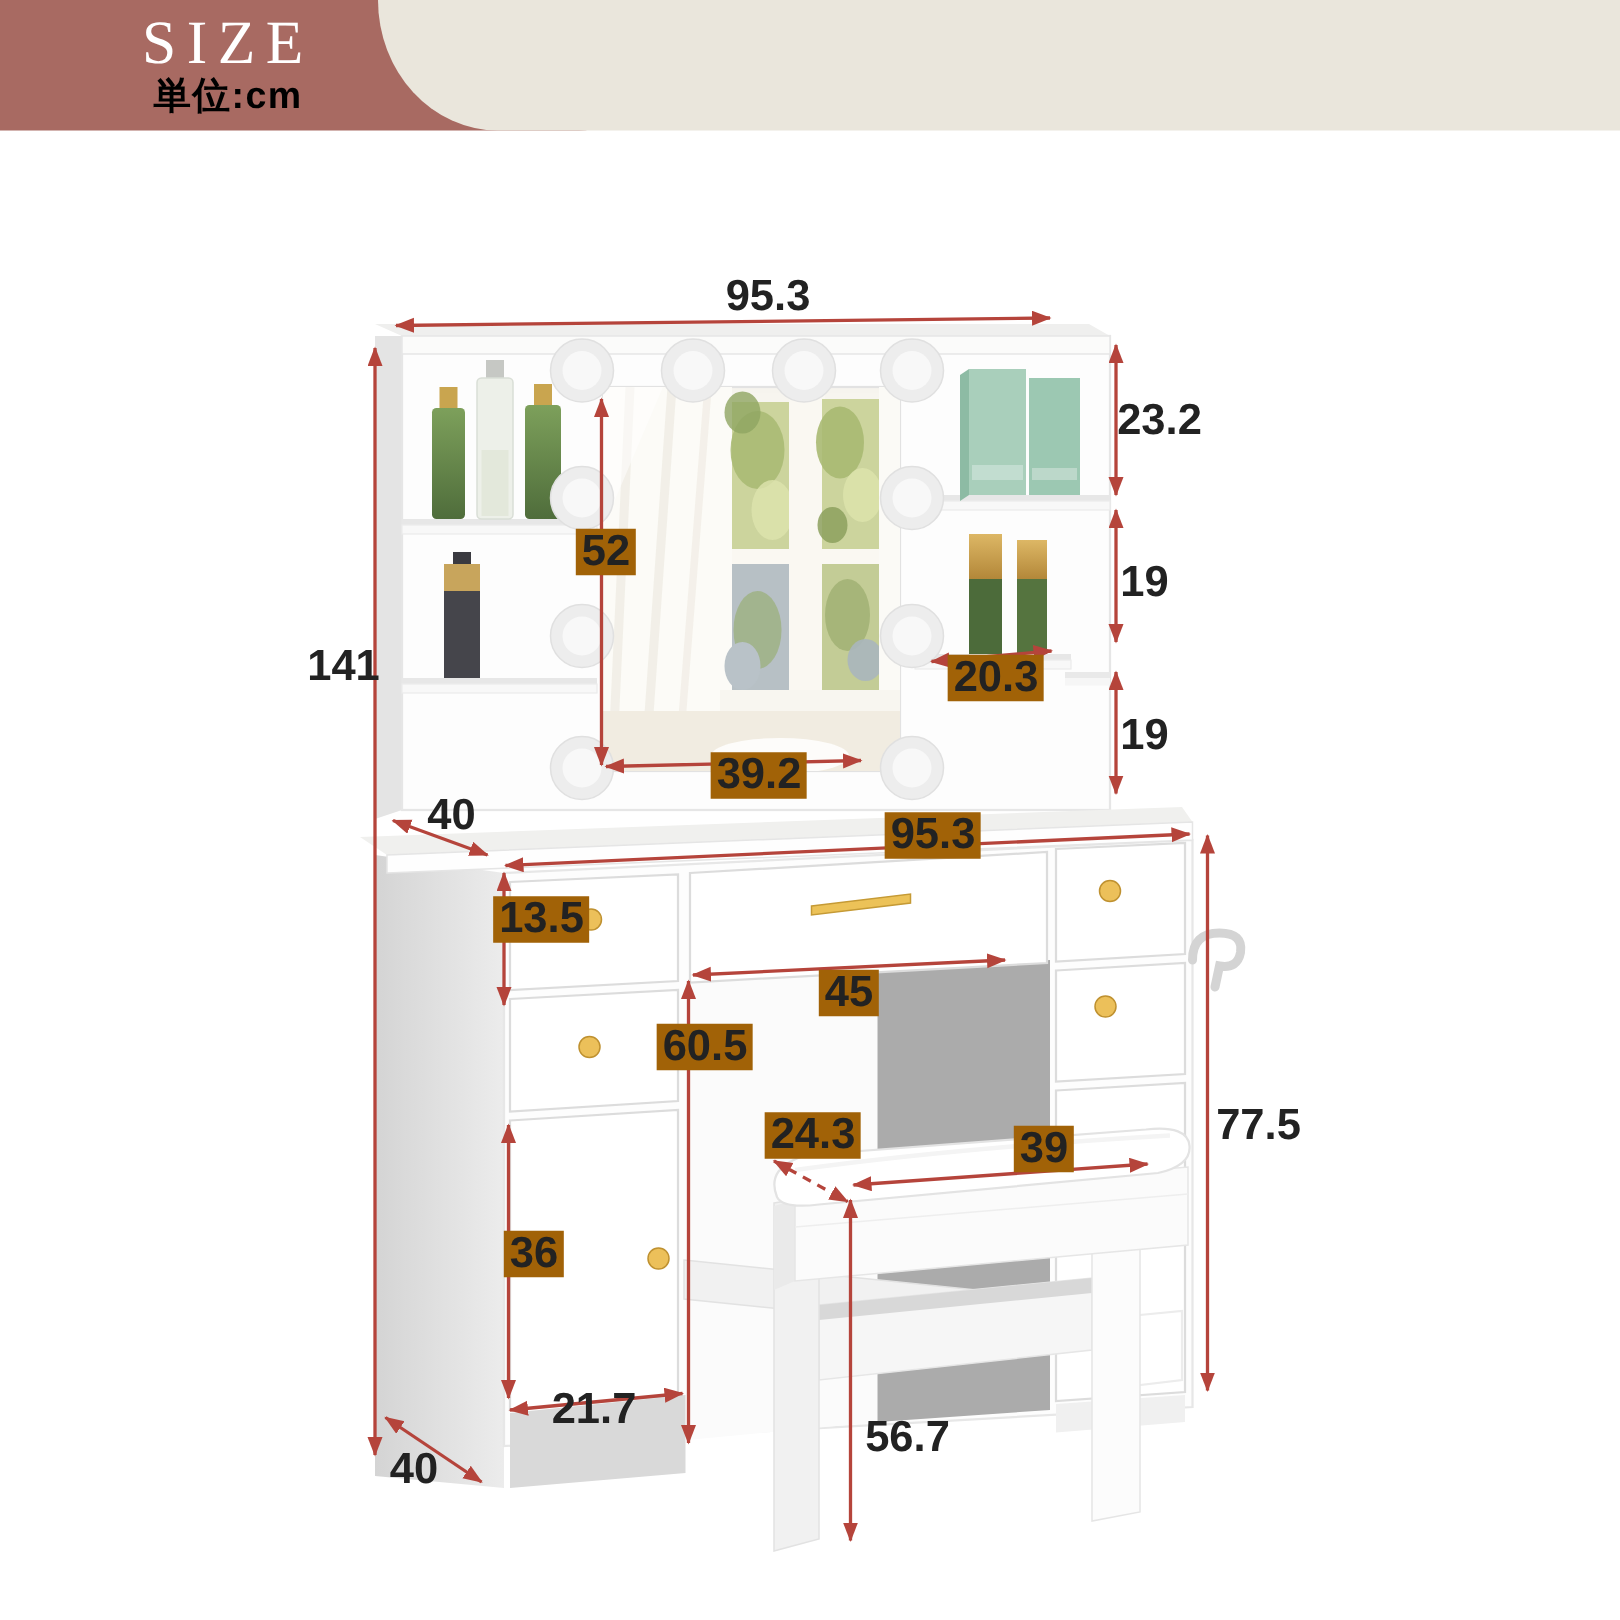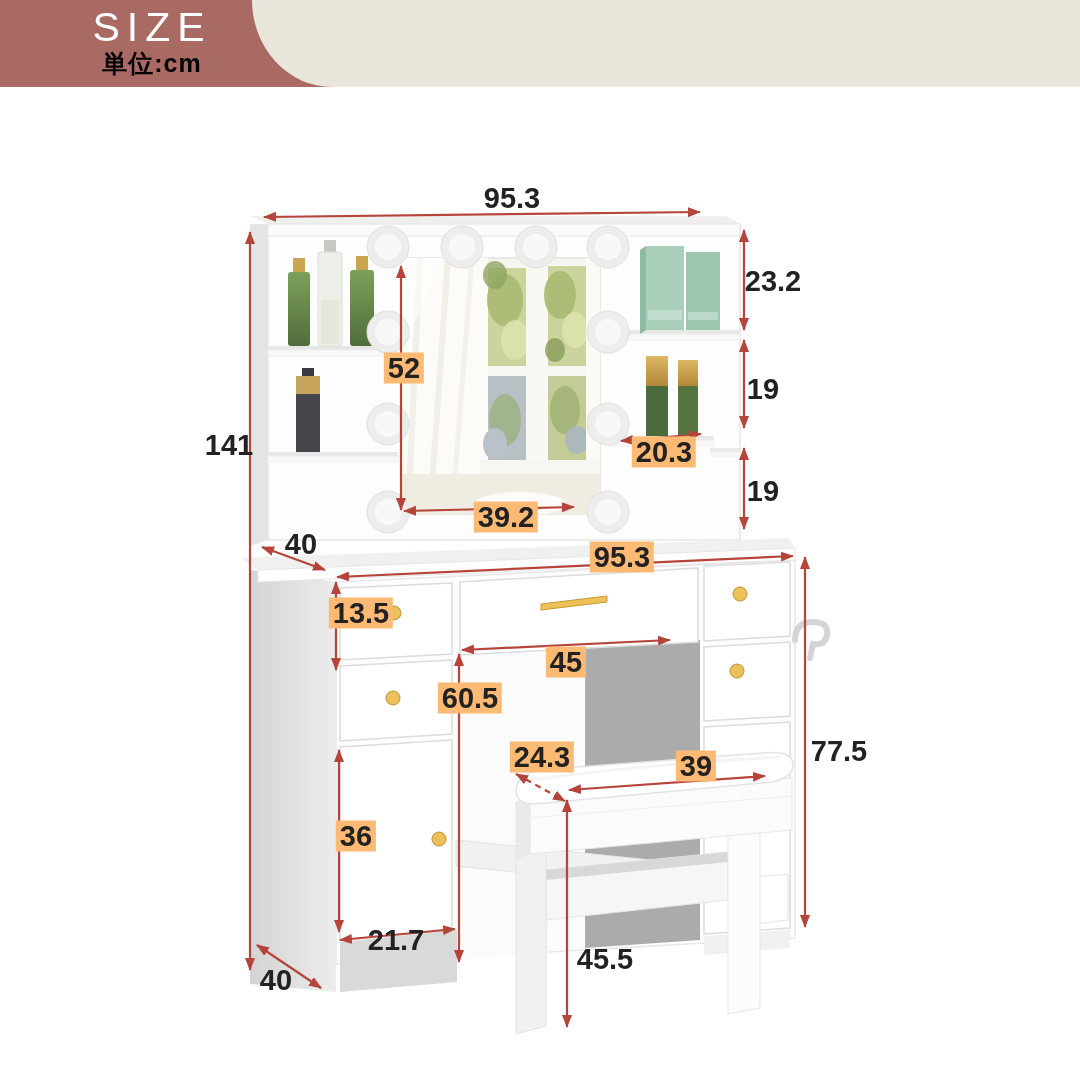--- a/index.html
+++ b/index.html
@@ -4,33 +4,33 @@
 <style>
   html,body{margin:0;padding:0;background:#ffffff;}
   .stage{position:relative;width:1080px;height:1080px;background:#ffffff;overflow:hidden;
          font-family:"Liberation Sans",sans-serif;}
   
   .banner-mauve{position:absolute;left:0;top:0;width:430px;height:87px;
                 background:#a86a62;border-bottom-right-radius:44px;}
   .banner-note{position:absolute;left:252px;top:0;width:828px;height:87px;
                background:#eae6dc;border-bottom-left-radius:80px 87px;}
   .size-title{position:absolute;left:52px;top:4px;width:200px;text-align:center;
-              font-family:Liberation Sans, sans-serif;font-size:41px;letter-spacing:7px;
+              font-family:Liberation Serif, serif;font-size:41px;letter-spacing:7px;
               color:#ffffff;}
   .size-unit{position:absolute;left:52px;top:47px;width:200px;text-align:center;
              font-size:25px;font-weight:bold;color:#000000;letter-spacing:1px;}
   .note-text{position:absolute;left:370px;top:10px;width:700px;
              font-size:21px;line-height:33px;font-weight:bold;color:#42403a;
              letter-spacing:0.5px;}
   .note-text p{margin:0;}
   
   .fig{position:absolute;left:0;top:0;width:1080px;height:1080px;}
   .dl{position:absolute;transform:translate(-50%,-50%);
       font-size:29px;font-weight:bold;color:#222222;white-space:nowrap;line-height:1;text-align:right;}
-  .dl.bg{background:#fdba74;padding:1px 4px;}
+  .dl.bg{background:#a16207;padding:1px 4px;}
 </style>
 </head>
 <body>
 
 <div class="stage">
 
   <svg class="fig" viewBox="0 0 1080 1080">
     <defs>
       <marker id="ah" markerWidth="15" markerHeight="12" refX="12" refY="5" orient="auto-start-reverse" markerUnits="userSpaceOnUse">
         <path d="M0,0 L13,5 L0,10 Z" fill="#b5443b"></path>
@@ -261,20 +261,20 @@
   <div class="dl bg" style="left:622px;top:557px">95.3</div>
   <div class="dl bg" style="left:361px;top:613px">13.5</div>
   <div class="dl bg" style="left:566px;top:662px">45</div>
   <div class="dl bg" style="left:470px;top:698px">60.5</div>
   <div class="dl" style="left:839px;top:751px">77.5</div>
   <div class="dl bg" style="left:356px;top:836px">36</div>
   <div class="dl" style="left:396px;top:940px">21.7</div>
   <div class="dl" style="left:276px;top:980px">40</div>
   <div class="dl bg" style="left:542px;top:757px">24.3</div>
   <div class="dl bg" style="left:696px;top:766px">39</div>
-  <div class="dl" style="left:605px;top:959px">45.5</div>
+  <div class="dl" style="left:605px;top:959px">56.7</div>
 
   <div class="banner-mauve"></div>
   <div class="banner-note"></div>
   <div class="size-title">SIZE</div>
   <div class="size-unit">単位:cm</div>
 
 </div>
 
 </body></html>

